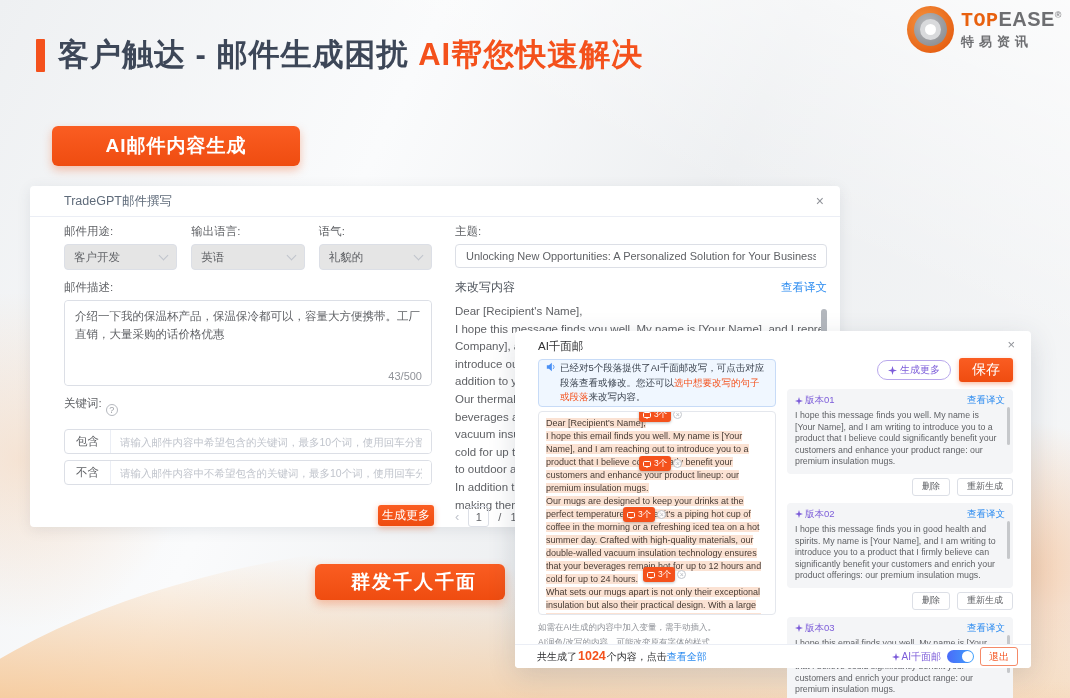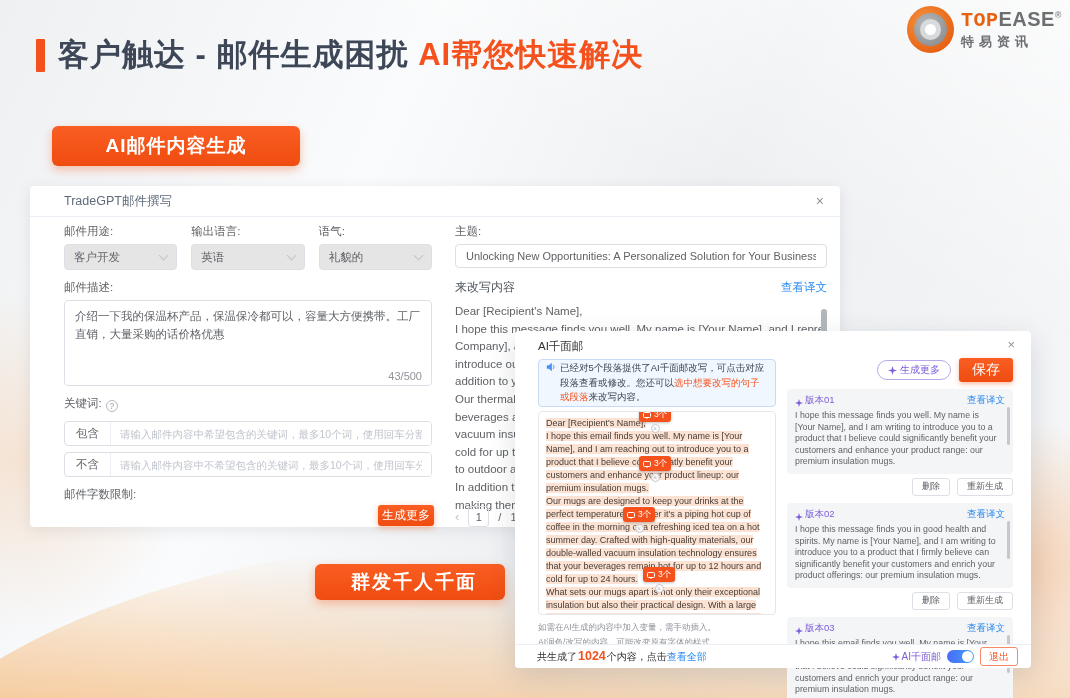--- a/index.html
+++ b/index.html
@@ -102,38 +102,38 @@
   .ai-left { position:absolute; left:23px; top:28px; width:238px; }
   .banner { background:#f0f7ff; border:1px solid #c7dbf7; border-radius:4px; padding:1px 7px;
             font-size:9.5px; line-height:1.55; color:#3c4450; display:flex; gap:4px; }
   .banner .blink { color:#f4511c; cursor:pointer; }
   .spk { flex:none; margin-top:1px; }
   .orig-label { font-size:9.5px; color:#606266; margin-top:8px; }
   .orig-box { position:relative; margin-top:4px; height:204px; border:1px solid #e4e7ed; border-radius:4px;
               padding:5px 7px; overflow:hidden; }
   .orig-box p { font-size:9px; line-height:13px; color:#473c35; }
   .orig-box p span { background:#fbe2d3; box-decoration-break:clone; }
-  .badge-wrap { position:absolute; display:flex; align-items:center; gap:2px; z-index:2;flex-direction:column; }
+  .badge-wrap { position:absolute; display:flex; align-items:center; gap:2px; z-index:2; }
   .pbadge { display:inline-flex; align-items:center; gap:3px; background:#f4511c; color:#fff; font-size:8.5px;
             padding:1.5px 4px; border-radius:3px; box-shadow:0 1px 3px rgba(0,0,0,.25); cursor:pointer; }
   .pb-ico { width:8px; height:6px; border:1px solid #fff; border-radius:1.5px; position:relative; }
   .pb-ico:after { content:""; position:absolute; left:1px; bottom:-2.5px; width:0; height:0;
                   border-left:2px solid transparent; border-right:2px solid transparent; border-top:2.5px solid #fff; }
   .pbx { width:9px; height:9px; border-radius:50%; border:1px solid #c2c6cc; background:rgba(255,255,255,.9);
          color:#b4b8be; font-size:7px; line-height:7px; display:flex; align-items:center; justify-content:center; cursor:pointer; }
   .notes { margin-top:5px; font-size:8.5px; color:#909399; line-height:1.7; }
   .ai-right { position:absolute; left:272px; top:27px; width:226px; }
   .ai-actions { display:flex; justify-content:flex-end; gap:8px; align-items:center; }
   .btn-genmore { display:inline-flex; align-items:center; gap:3px; border:1px solid #b9a8ec; color:#7c5cd9;
                  background:#fff; border-radius:11px; padding:2px 10px; font-size:10px; cursor:pointer; }
   .btn-save { background:linear-gradient(180deg,#fa5d22,#ef4c10); color:#fff; border-radius:3px; padding:3px 13px;
               font-size:14px; cursor:pointer; box-shadow:0 2px 5px rgba(240,90,30,.4); }
   .vcard { background:#f4f5f7; border-radius:4px; padding:5px 8px 6px; margin-top:7px; position:relative; }
   .vhead { display:flex; align-items:center; }
-  .vname { display:inline-flex; align-items:flex-end; gap:2px; color:#7c5cd9; font-size:9.5px; }
+  .vname { display:inline-flex; align-items:center; gap:2px; color:#7c5cd9; font-size:9.5px; }
   .vhead .link { margin-left:auto; font-size:9.5px; }
   .vtext { margin-top:3px; font-size:8.8px; line-height:11.6px; color:#606266; padding-right:6px; }
   .vscroll2 { position:absolute; right:3px; top:18px; width:3px; height:38px; background:#c6c8cb; border-radius:2px; }
   .vbtns { display:flex; justify-content:flex-end; gap:7px; margin-top:4px; }
   .sm-btn { border:1px solid #dcdfe6; background:#fff; border-radius:3px; padding:1.5px 9px; font-size:9px;
             color:#606266; cursor:pointer; }
   .ai-footer { position:absolute; left:0; right:0; bottom:0; height:24px; border-top:1px solid #ebeef5;
                background:#fff; border-radius:0 0 4px 4px; display:flex; align-items:center; padding:0 13px 0 22px;
                font-size:10px; color:#303133; }
   .count-num { color:#f4511c; font-weight:700; font-size:12.5px; margin:0 1px; }
@@ -208,33 +208,32 @@
         </div>
       </div>
 
       <div class="f-label mt10">邮件描述:</div>
       <div class="ta-wrap">
         <textarea class="ta" style="">介绍一下我的保温杯产品，保温保冷都可以，容量大方便携带。工厂直销，大量采购的话价格优惠</textarea>
         <span class="ta-count">43/500</span>
       </div>
 
       <div class="kw-head">
-        <span class="f-label" style="margin-bottom:4px">关键词:</span>
+        <span class="f-label" style="margin-bottom:12px">关键词:</span>
         <span class="help">?</span>
       </div>
       <div class="kw-row">
         <span class="kw-addon">包含</span>
         <input class="kw-input" placeholder="请输入邮件内容中希望包含的关键词，最多10个词，使用回车分割。" style="">
       </div>
       <div class="kw-row">
         <span class="kw-addon">不含</span>
         <input class="kw-input" placeholder="请输入邮件内容中不希望包含的关键词，最多10个词，使用回车分割。" style="">
       </div>
 
-      <div class="f-label mt10">邮件字数限制:</div>
     </div>
 
     <div class="cp-gen">生成更多</div>
 
     <div class="cp-right">
       <div class="f-label">主题:</div>
       <input class="inp" value="Unlocking New Opportunities: A Personalized Solution for Your Business Growth" style="">
       <div class="body-head">
         <span class="lbl">来改写内容</span>
         <span class="link">查看译文</span>

